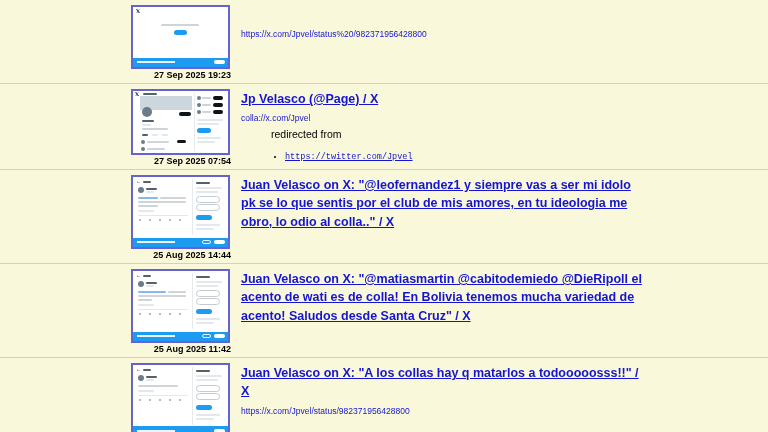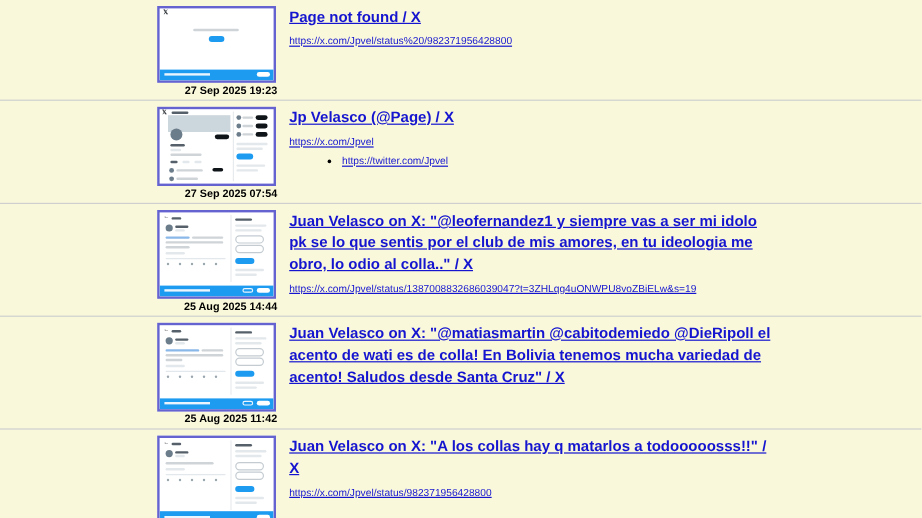--- a/index.html
+++ b/index.html
@@ -26,26 +26,26 @@
     font-size:9px;font-weight:bold;color:#000;margin-top:1px;
     white-space:nowrap;
   }
   .text-col{flex:1;max-width:402px;padding-top:0px;}
   a.title{
     display:inline;color:#1515d0;font-weight:bold;
     font-size:12.5px;line-height:1.22;text-decoration:underline;cursor:pointer;
   }
   a.url{
     display:inline-block;margin-top:6px;
-    color:#1515d0;font-size:8.5px;text-decoration:underline;cursor:pointer;
+    color:#1515d0;font-size:8.5px;cursor:pointer;
     word-break:break-all;
   }
   .redirect-block{margin-left:30px;margin-top:3px;}
   .redirect-label{font-size:10.5px;color:#000;}
-  .redirect-list{margin:2px 0 0 14px;padding:0;}
+  .redirect-list{margin:12px 0 0 14px;padding:0;font-family:Liberation Mono, monospace;}
   .redirect-list li{font-size:8.5px;line-height:1.4;}
   a.redirect-url{color:#1515d0;text-decoration:underline;cursor:pointer;}
 
   
   .ln{position:absolute;background:#cfd4d8;height:2px;border-radius:1px;}
   .ln.dark{background:#56606a;}
   .ln.blue{background:#8ab8e8;}
   .ln.faint{background:#e3e8ec;}
   .dot{position:absolute;background:#9aa6af;border-radius:50%;width:2px;height:2px;}
   .avatar{position:absolute;background:#6b7c8a;border-radius:50%;}
@@ -88,21 +88,21 @@
         <span class="ln center-line"></span>
         <span class="pill blue search-btn"></span>
         <span class="cookie">
           <span class="c-text"></span>
           <span class="c-btn"></span>
         </span>
       </div>
       <div class="thumb-date">27 Sep 2025 19:23</div>
     </div>
     <div class="text-col">
-      <a class="title">Page not found / X</a><br>
+      <br>
       <a class="url">https://x.com/Jpvel/status%20/982371956428800</a>
     </div>
   </div>
 
   <div class="row">
     <div class="thumb-col">
       <div class="thumb t-profile">
         <span class="xmark" style="left:2px;top:1px;">𝕏</span>
         <span class="ln dark" style="left:10px;top:2px;width:14px;"></span>
         <span class="banner"></span>
@@ -132,22 +132,23 @@
         <span class="ln faint" style="left:64px;top:28px;width:26px;"></span>
         <span class="ln faint" style="left:64px;top:32px;width:22px;"></span>
         <span class="pill blue" style="left:64px;top:37px;width:14px;height:5px;"></span>
         <span class="ln faint" style="left:64px;top:46px;width:24px;"></span>
         <span class="ln faint" style="left:64px;top:50px;width:18px;"></span>
       </div>
       <div class="thumb-date">27 Sep 2025 07:54</div>
     </div>
     <div class="text-col">
       <a class="title">Jp Velasco (@Page) / X</a><br>
-      <a class="url">https://x.com/Jpvel</a>
+      <a class="url">colla://x.com/Jpvel</a>
       <div class="redirect-block">
+        <div class="redirect-label">redirected from</div>
         <ul class="redirect-list">
           <li><a class="redirect-url">https://twitter.com/Jpvel</a></li>
         </ul>
       </div>
     </div>
   </div>
 
   <div class="row">
     <div class="thumb-col">
       <div class="thumb t-tweet">
@@ -179,21 +180,20 @@
         <span class="cookie">
           <span class="c-text"></span>
           <span class="c-btn2"></span>
           <span class="c-btn"></span>
         </span>
       </div>
       <div class="thumb-date">25 Aug 2025 14:44</div>
     </div>
     <div class="text-col">
       <a class="title">Juan Velasco on X: "@leofernandez1 y siempre vas a ser mi idolo pk se lo que sentis por el club de mis amores, en tu ideologia me obro, lo odio al colla.." / X</a><br>
-      <a class="url">https://x.com/Jpvel/status/1387008832686039047?t=3ZHLqg4uONWPU8voZBiELw&amp;s=19</a>
     </div>
   </div>
 
   <div class="row">
     <div class="thumb-col">
       <div class="thumb t-tweet">
         <span class="xmark" style="left:3px;top:2px;">←</span>
         <span class="ln dark" style="left:10px;top:4px;width:8px;"></span>
         <span class="avatar" style="left:5px;top:10px;width:6px;height:6px;"></span>
         <span class="ln dark" style="left:13px;top:11px;width:11px;"></span>

